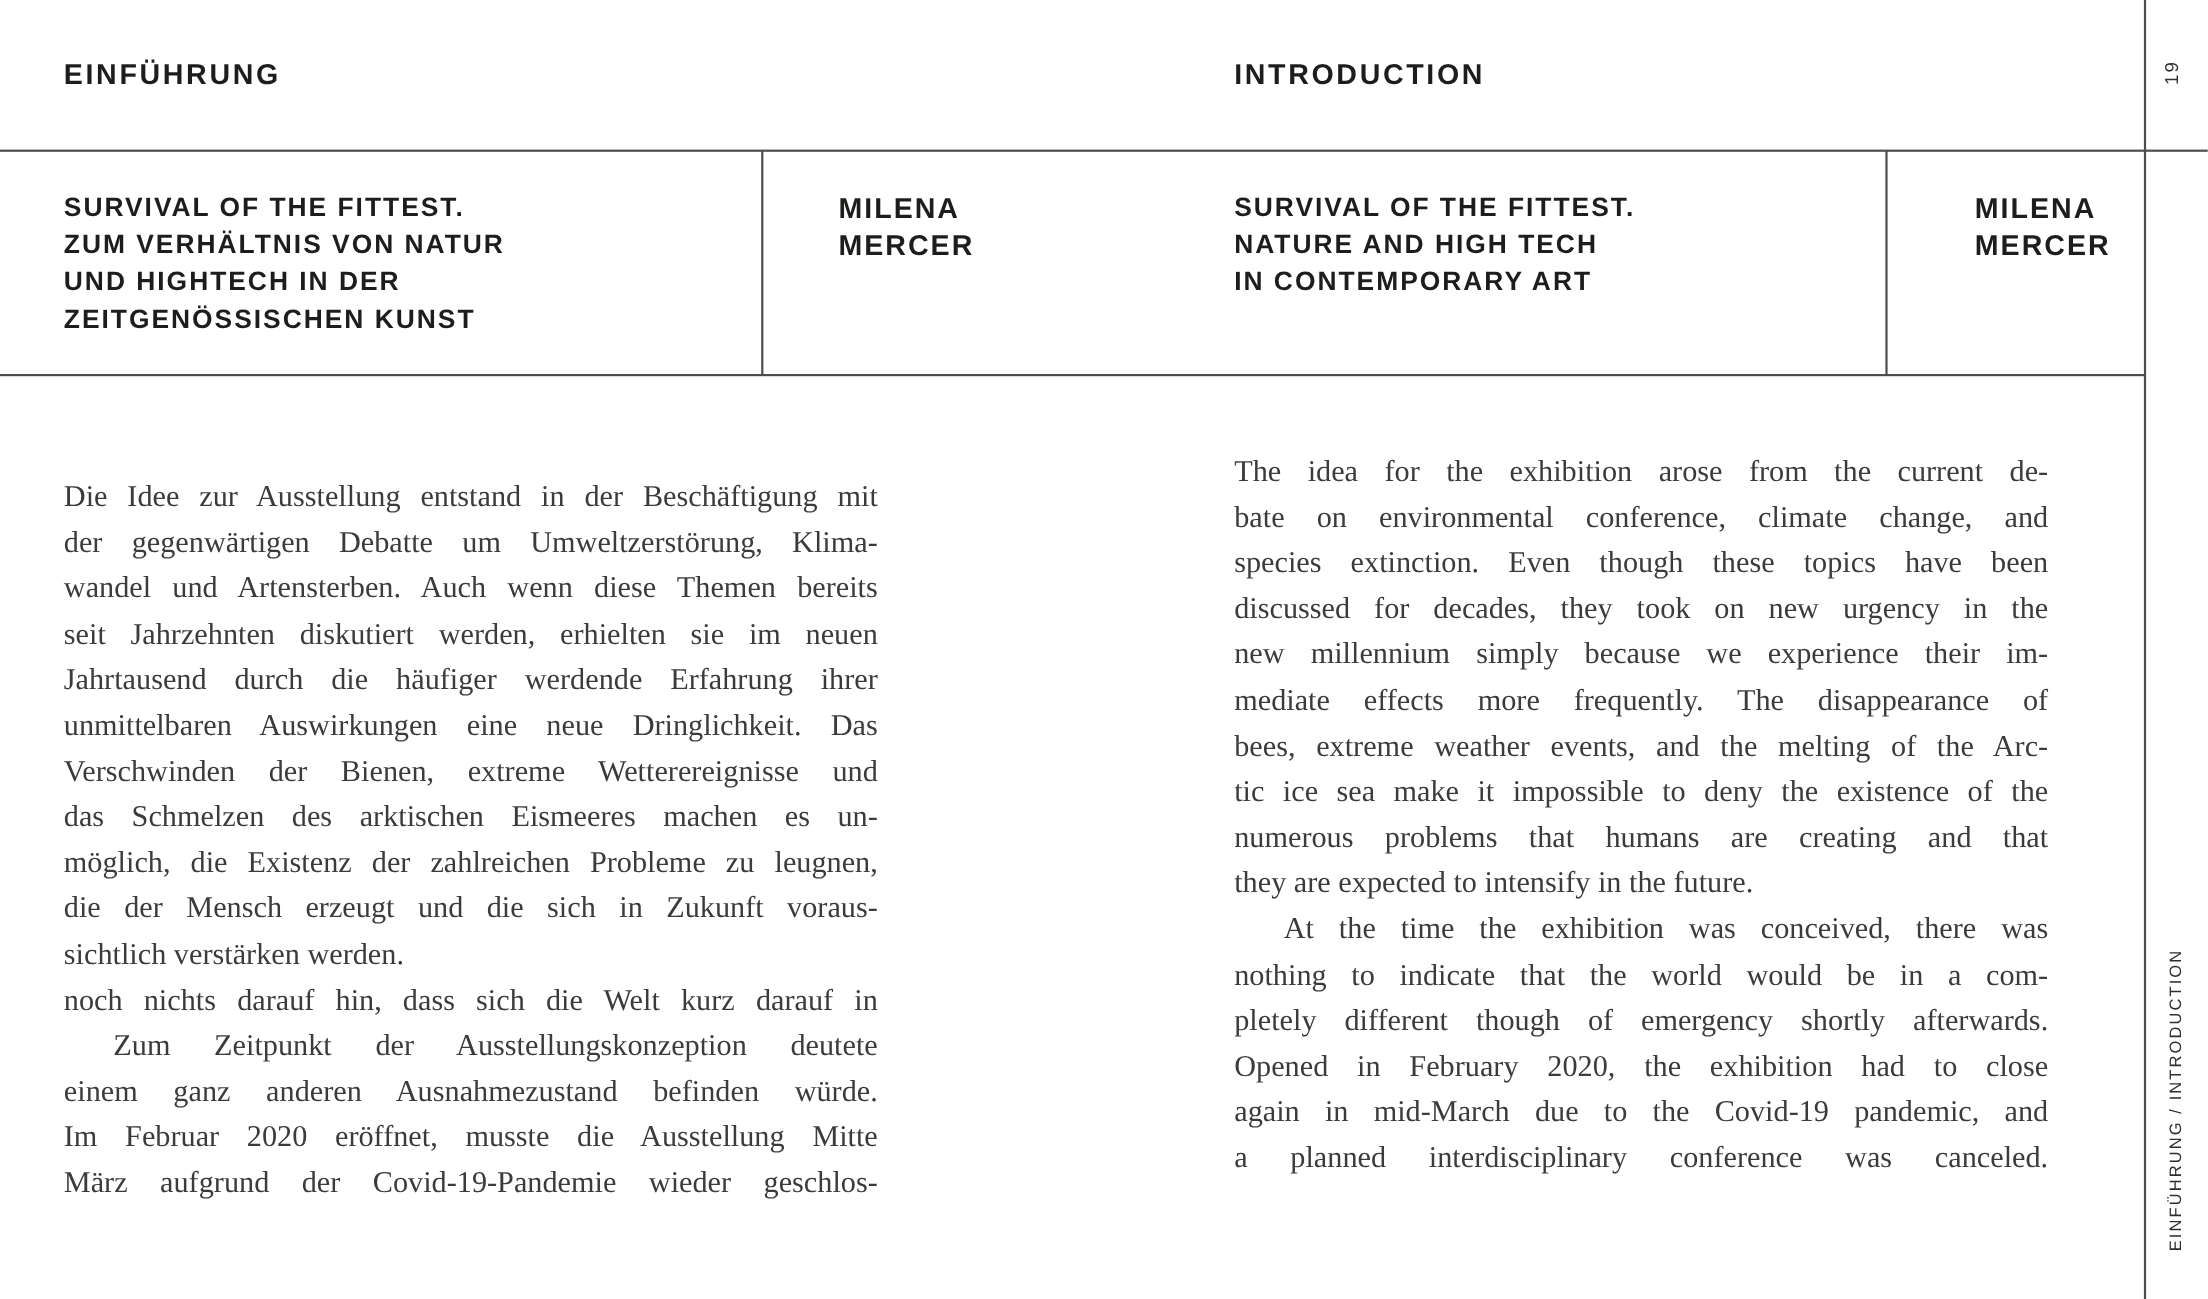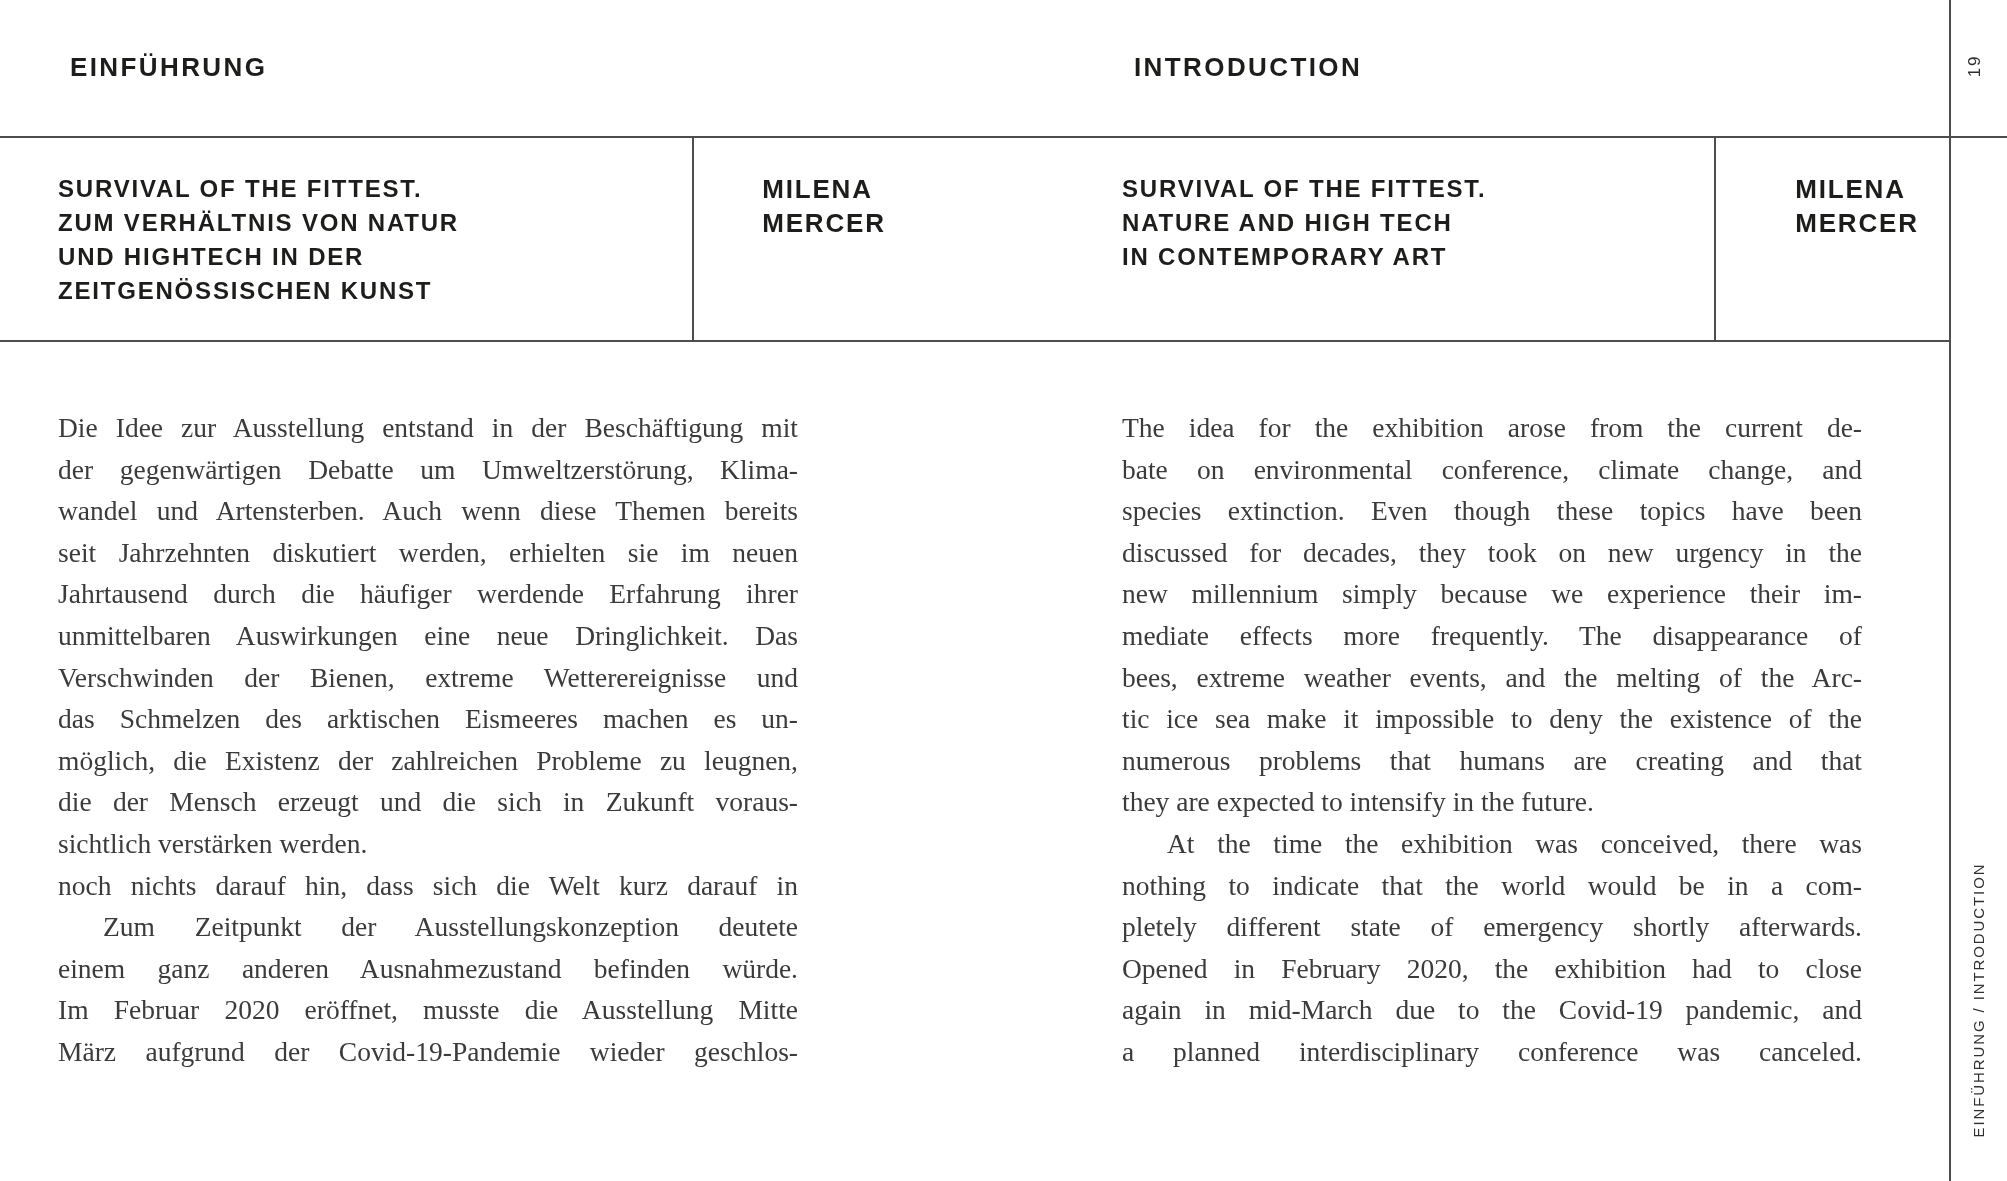--- a/index.html
+++ b/index.html
@@ -11,21 +11,21 @@
     background:var(--bg);
     font-family:"Liberation Sans",sans-serif;
   }
   
   .rule-h{position:absolute;height:2px;background:var(--rule);}
   .rule-v{position:absolute;width:2px;background:var(--rule);}
   
   .running-head{
     position:absolute;top:50px;
     font-weight:700;font-size:26px;line-height:34px;letter-spacing:2.4px;
-    color:var(--heading);white-space:nowrap;margin-left:12px;
+    color:var(--heading);white-space:nowrap;
   }
   
   .title-block{
     position:absolute;top:172px;
     font-weight:700;font-size:24px;line-height:34px;letter-spacing:1.8px;
     color:var(--heading);white-space:nowrap;
   }
   .author-block{
     position:absolute;top:172px;transform:translateX(-50%);
     font-weight:700;font-size:26px;line-height:34px;letter-spacing:1.8px;
@@ -81,21 +81,21 @@
 <div class="title-block" style="left:1122px;">
     <div class="">SURVIVAL OF THE FITTEST.</div>
     <div class="">NATURE AND HIGH TECH</div>
     <div class="">IN CONTEMPORARY ART</div>
   </div>
 <div class="author-block" style="left:1857px;">
     <div class="">MILENA</div>
     <div class="">MERCER</div>
   </div>
 
-<div class="body-col" style="left:58px;">
+<div class="body-col" style="left:58px;margin-top:23px;">
     <div class="line">Die Idee zur Ausstellung entstand in der Beschäftigung mit</div>
     <div class="line">der gegenwärtigen Debatte um Umweltzerstörung, Klima-</div>
     <div class="line">wandel und Artensterben. Auch wenn diese Themen bereits</div>
     <div class="line">seit Jahrzehnten diskutiert werden, erhielten sie im neuen</div>
     <div class="line">Jahrtausend durch die häufiger werdende Erfahrung ihrer</div>
     <div class="line">unmittelbaren Auswirkungen eine neue Dringlichkeit. Das</div>
     <div class="line">Verschwinden der Bienen, extreme Wetterereignisse und</div>
     <div class="line">das Schmelzen des arktischen Eismeeres machen es un-</div>
     <div class="line">möglich, die Existenz der zahlreichen Probleme zu leugnen,</div>
     <div class="line">die der Mensch erzeugt und die sich in Zukunft voraus-</div>
@@ -112,19 +112,19 @@
     <div class="line">species extinction. Even though these topics have been</div>
     <div class="line">discussed for decades, they took on new urgency in the</div>
     <div class="line">new millennium simply because we experience their im-</div>
     <div class="line">mediate effects more frequently. The disappearance of</div>
     <div class="line">bees, extreme weather events, and the melting of the Arc-</div>
     <div class="line">tic ice sea make it impossible to deny the existence of the</div>
     <div class="line">numerous problems that humans are creating and that</div>
     <div class="line flush">they are expected to intensify in the future.</div>
     <div class="line indent">At the time the exhibition was conceived, there was</div>
     <div class="line">nothing to indicate that the world would be in a com-</div>
-    <div class="line">pletely different state of emergency shortly afterwards.</div>
+    <div class="line">pletely different though of emergency shortly afterwards.</div>
     <div class="line">Opened in February 2020, the exhibition had to close</div>
     <div class="line">again in mid-March due to the Covid-19 pandemic, and</div>
     <div class="line">a planned interdisciplinary conference was canceled.</div>
   </div>
 
 <div class="side-label">EINFÜHRUNG / INTRODUCTION</div>
 
 </body></html>

